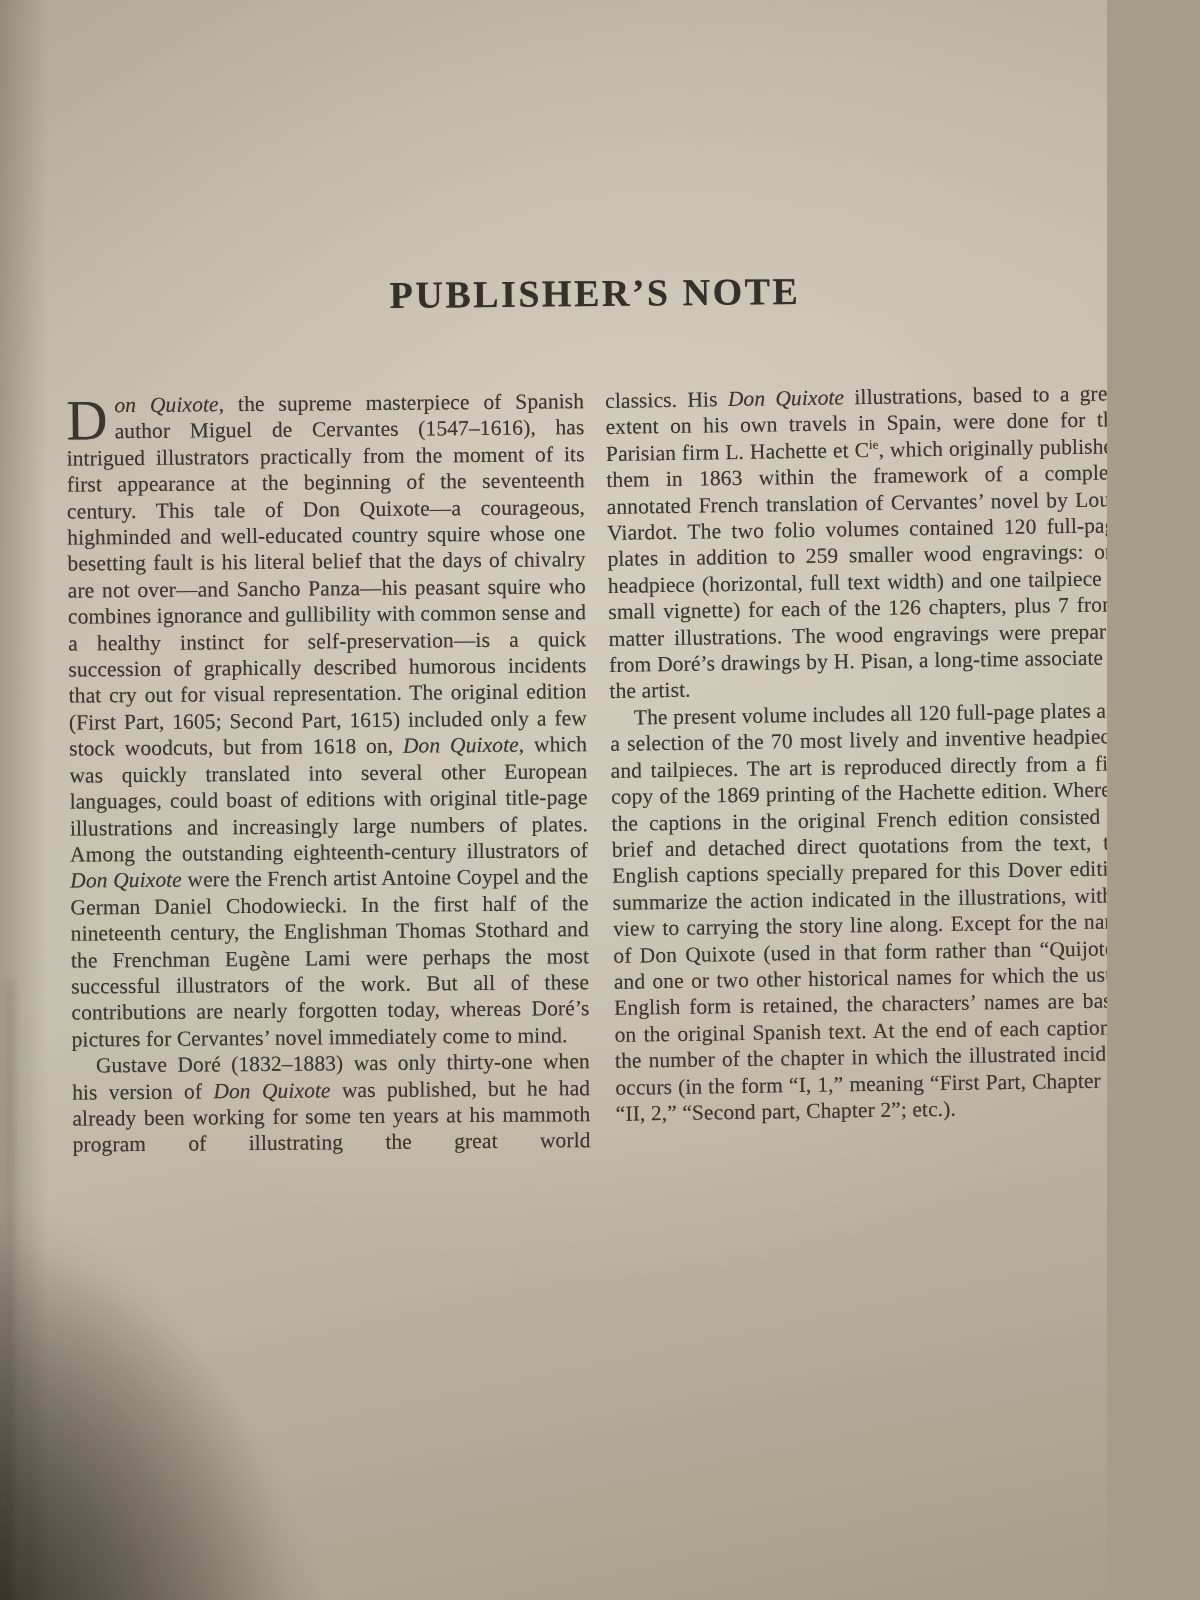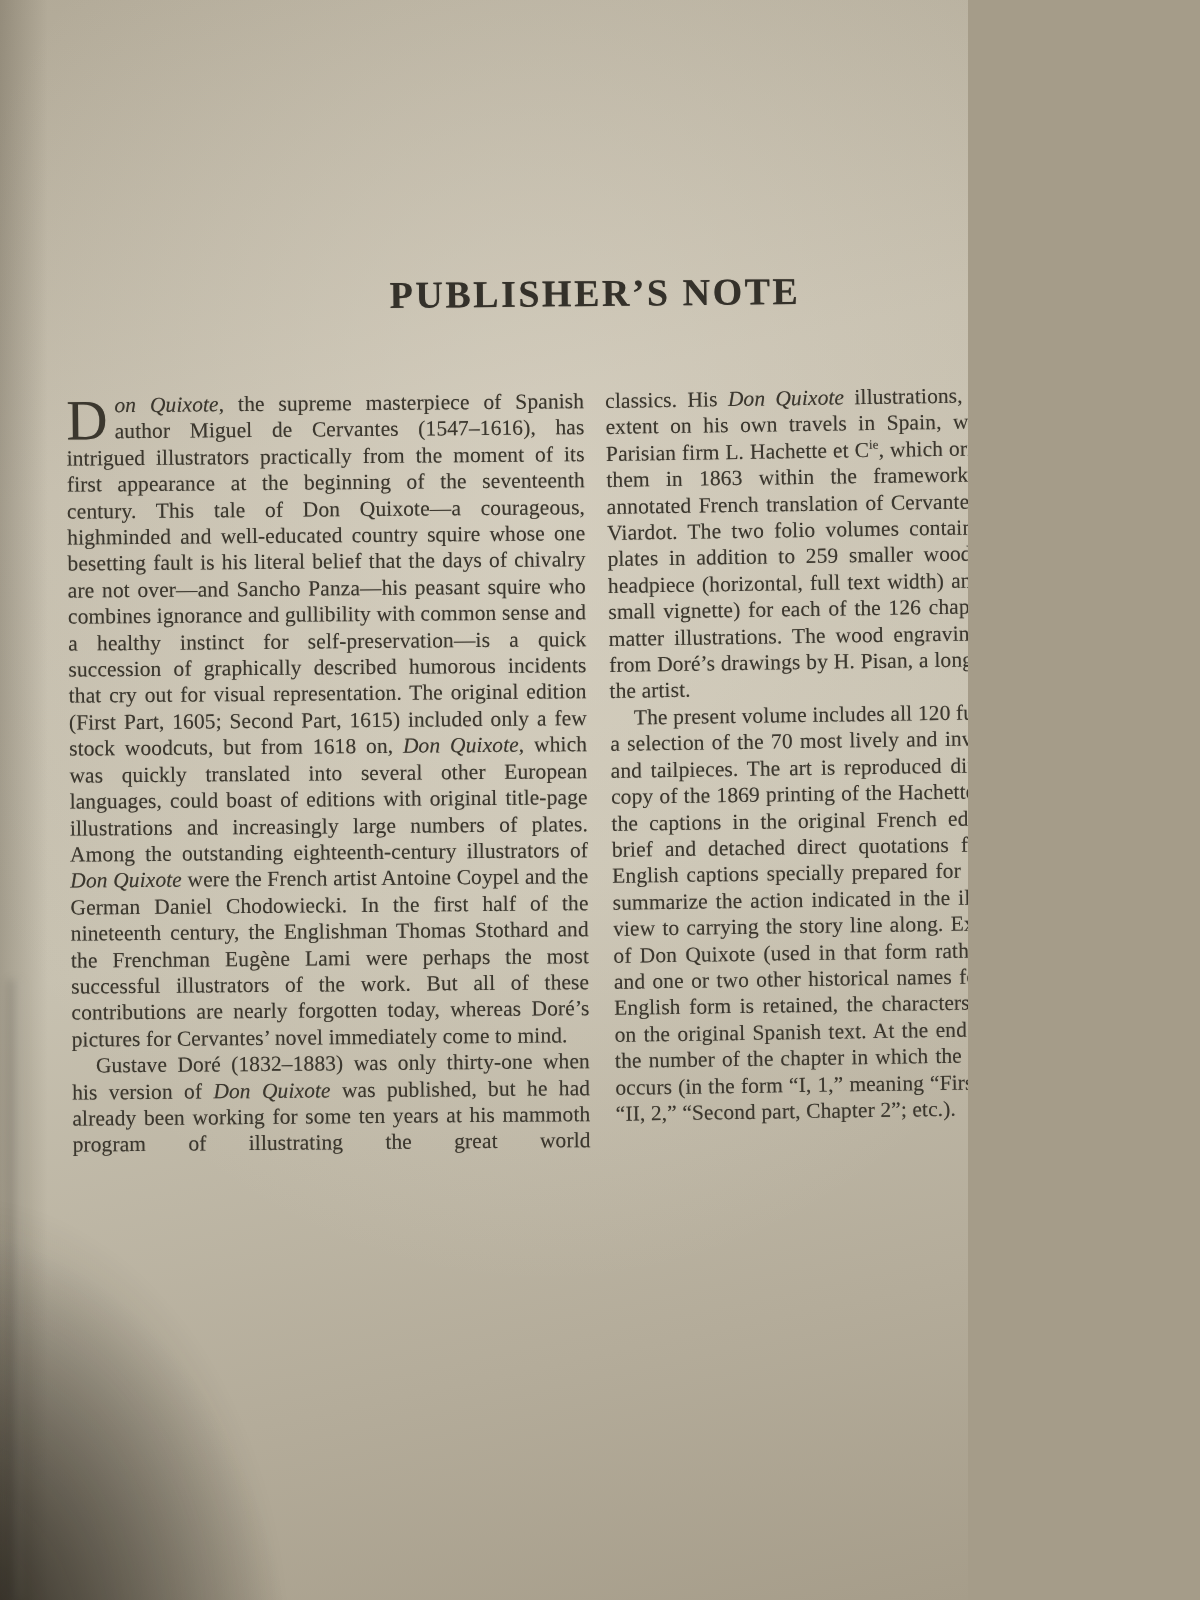--- a/index.html
+++ b/index.html
@@ -1,18 +1,18 @@
 <!DOCTYPE html>
 <html lang="en"><head>
 <meta charset="utf-8">
 <style>
   html, body { margin: 0; padding: 0; background: #a59c89; }
   .photo {
     position: relative;
-    width: 968px;
+    width: 1107px;
     height: 1600px;
     overflow: hidden;
     font-family: "Liberation Serif", "DejaVu Serif", serif;
     background:
       radial-gradient(ellipse 52% 42% at -7% 107%, rgba(28,24,17,0.72), rgba(28,24,17,0) 72%),
       linear-gradient(to right, rgba(70,62,48,0.28), rgba(70,62,48,0) 48px),
       radial-gradient(ellipse 85% 62% at 56% 32%, rgba(228,222,208,0.50), rgba(228,222,208,0) 78%),
       linear-gradient(168deg, #b2aa98 0%, #c3bcab 28%, #c7c1b0 55%, #b4ac9a 82%, #a69d8a 100%);
   }
   .page-curl {

